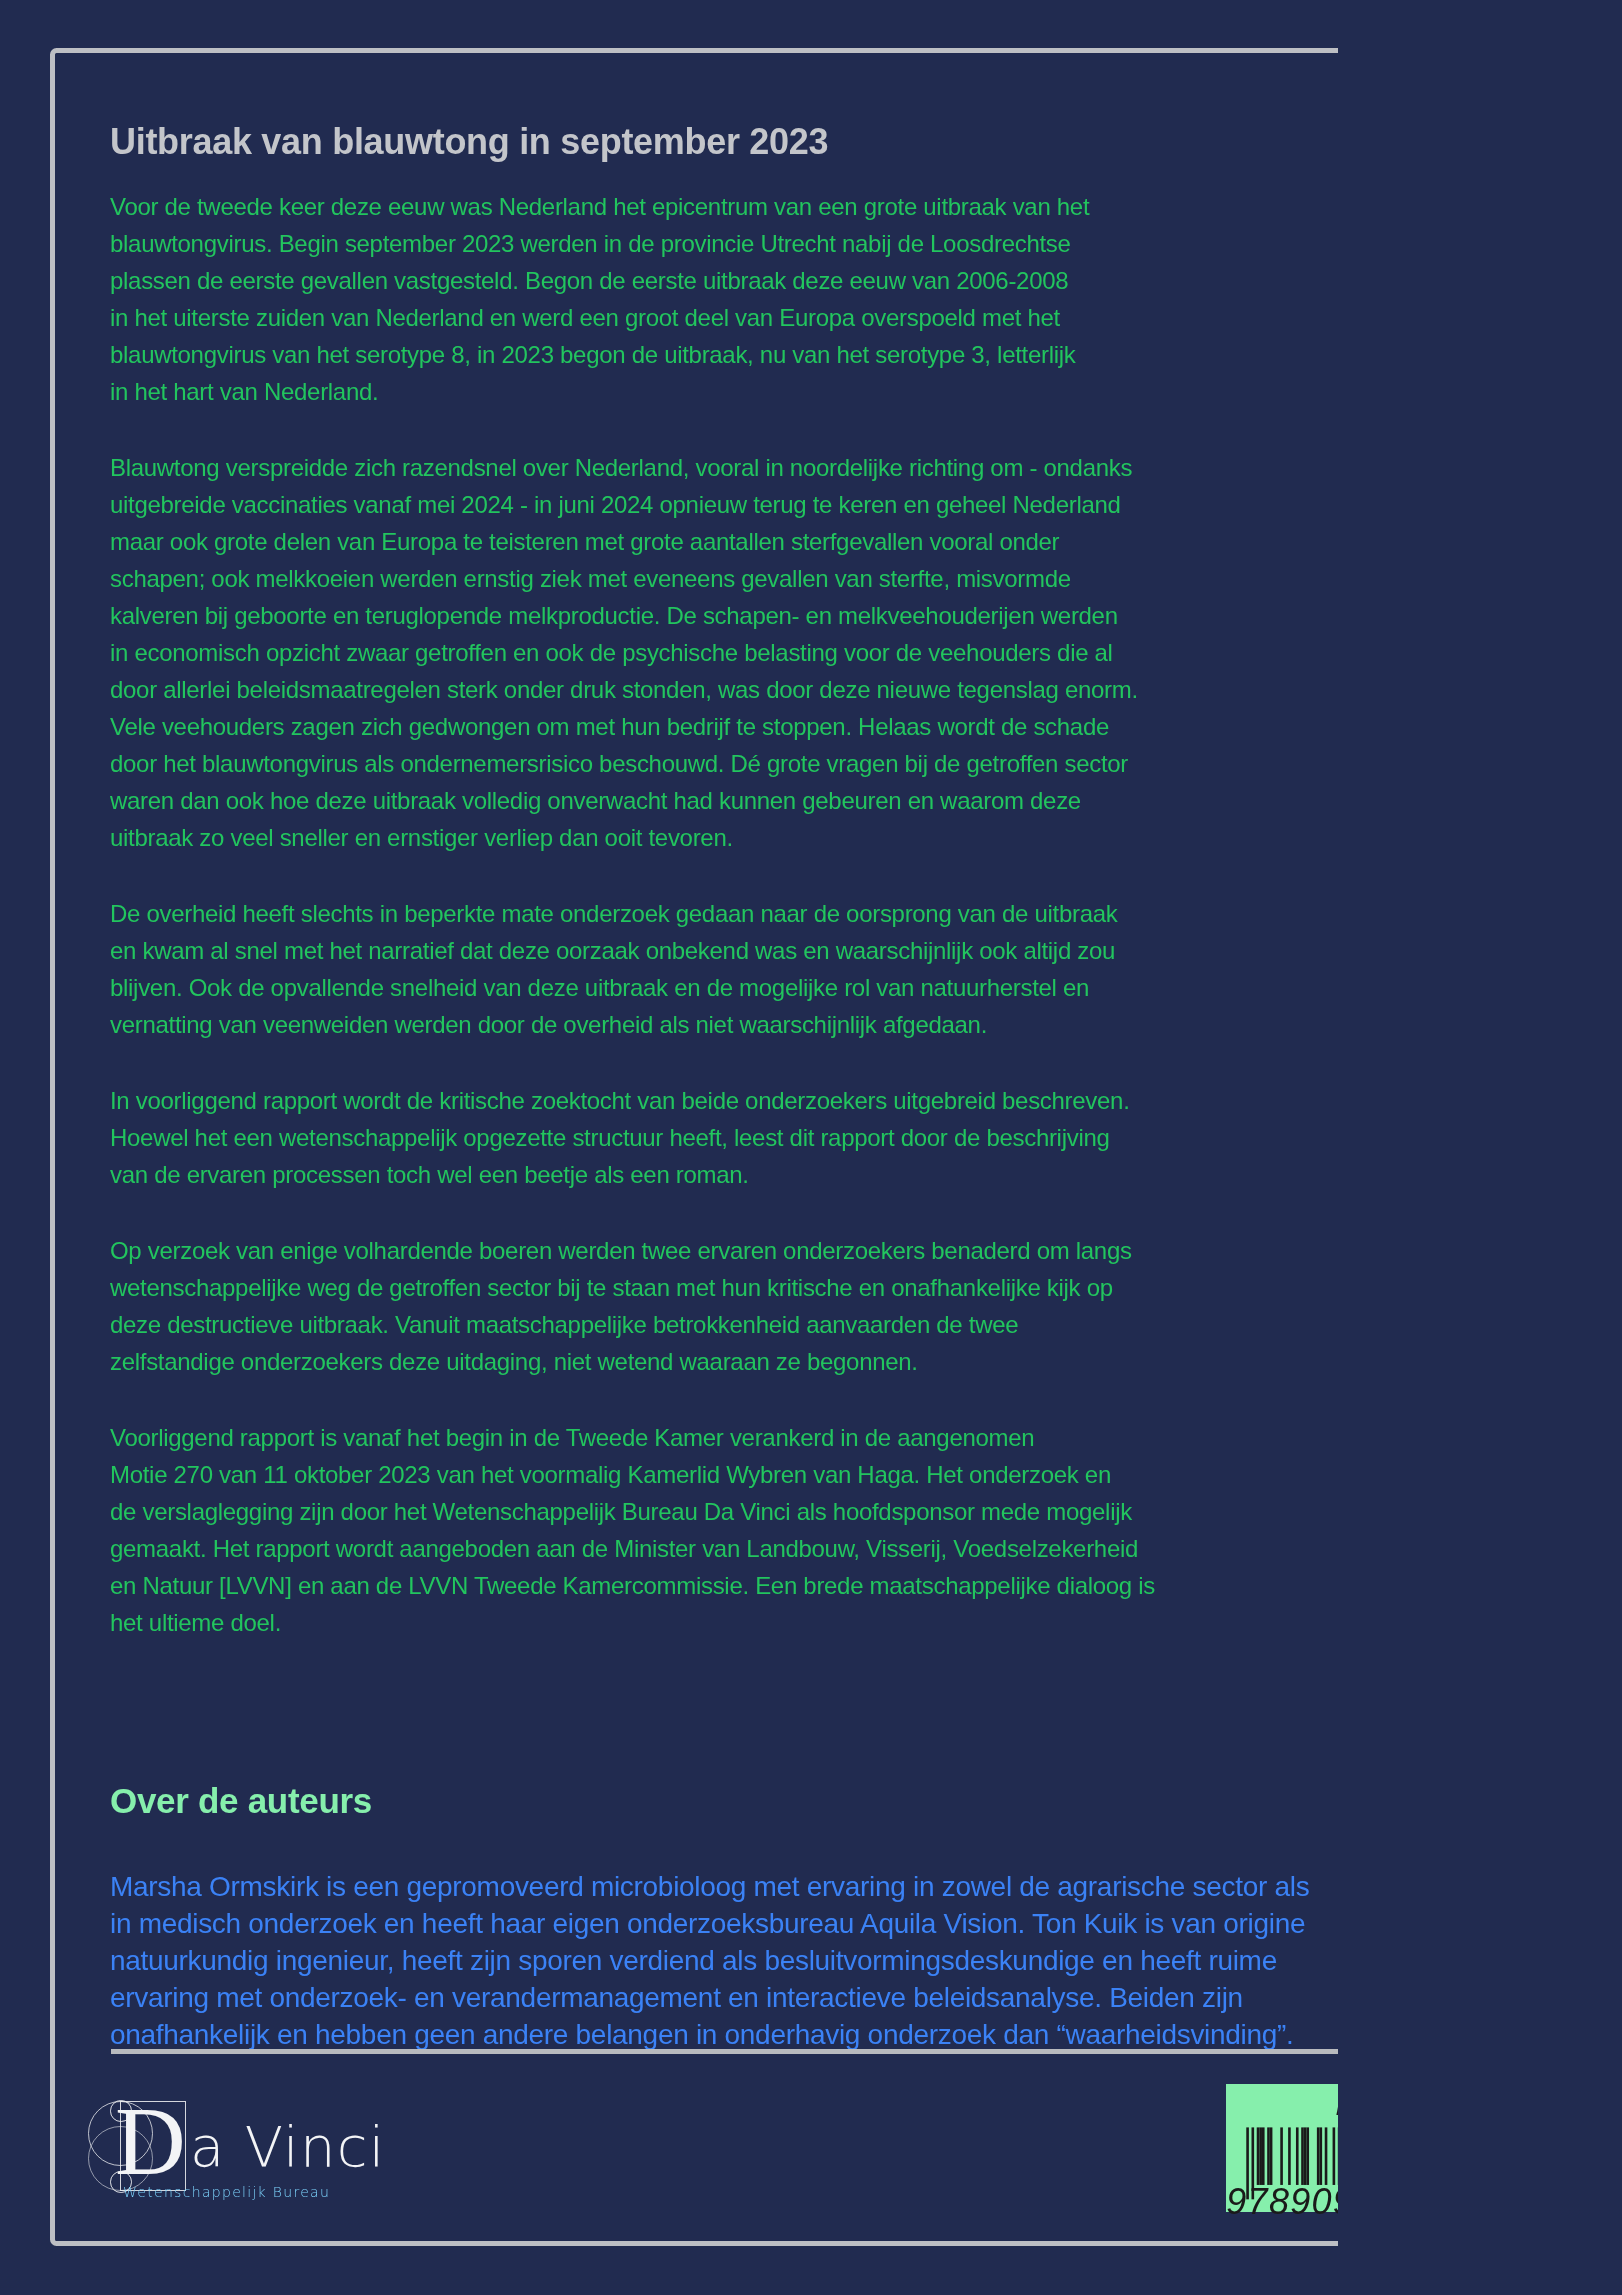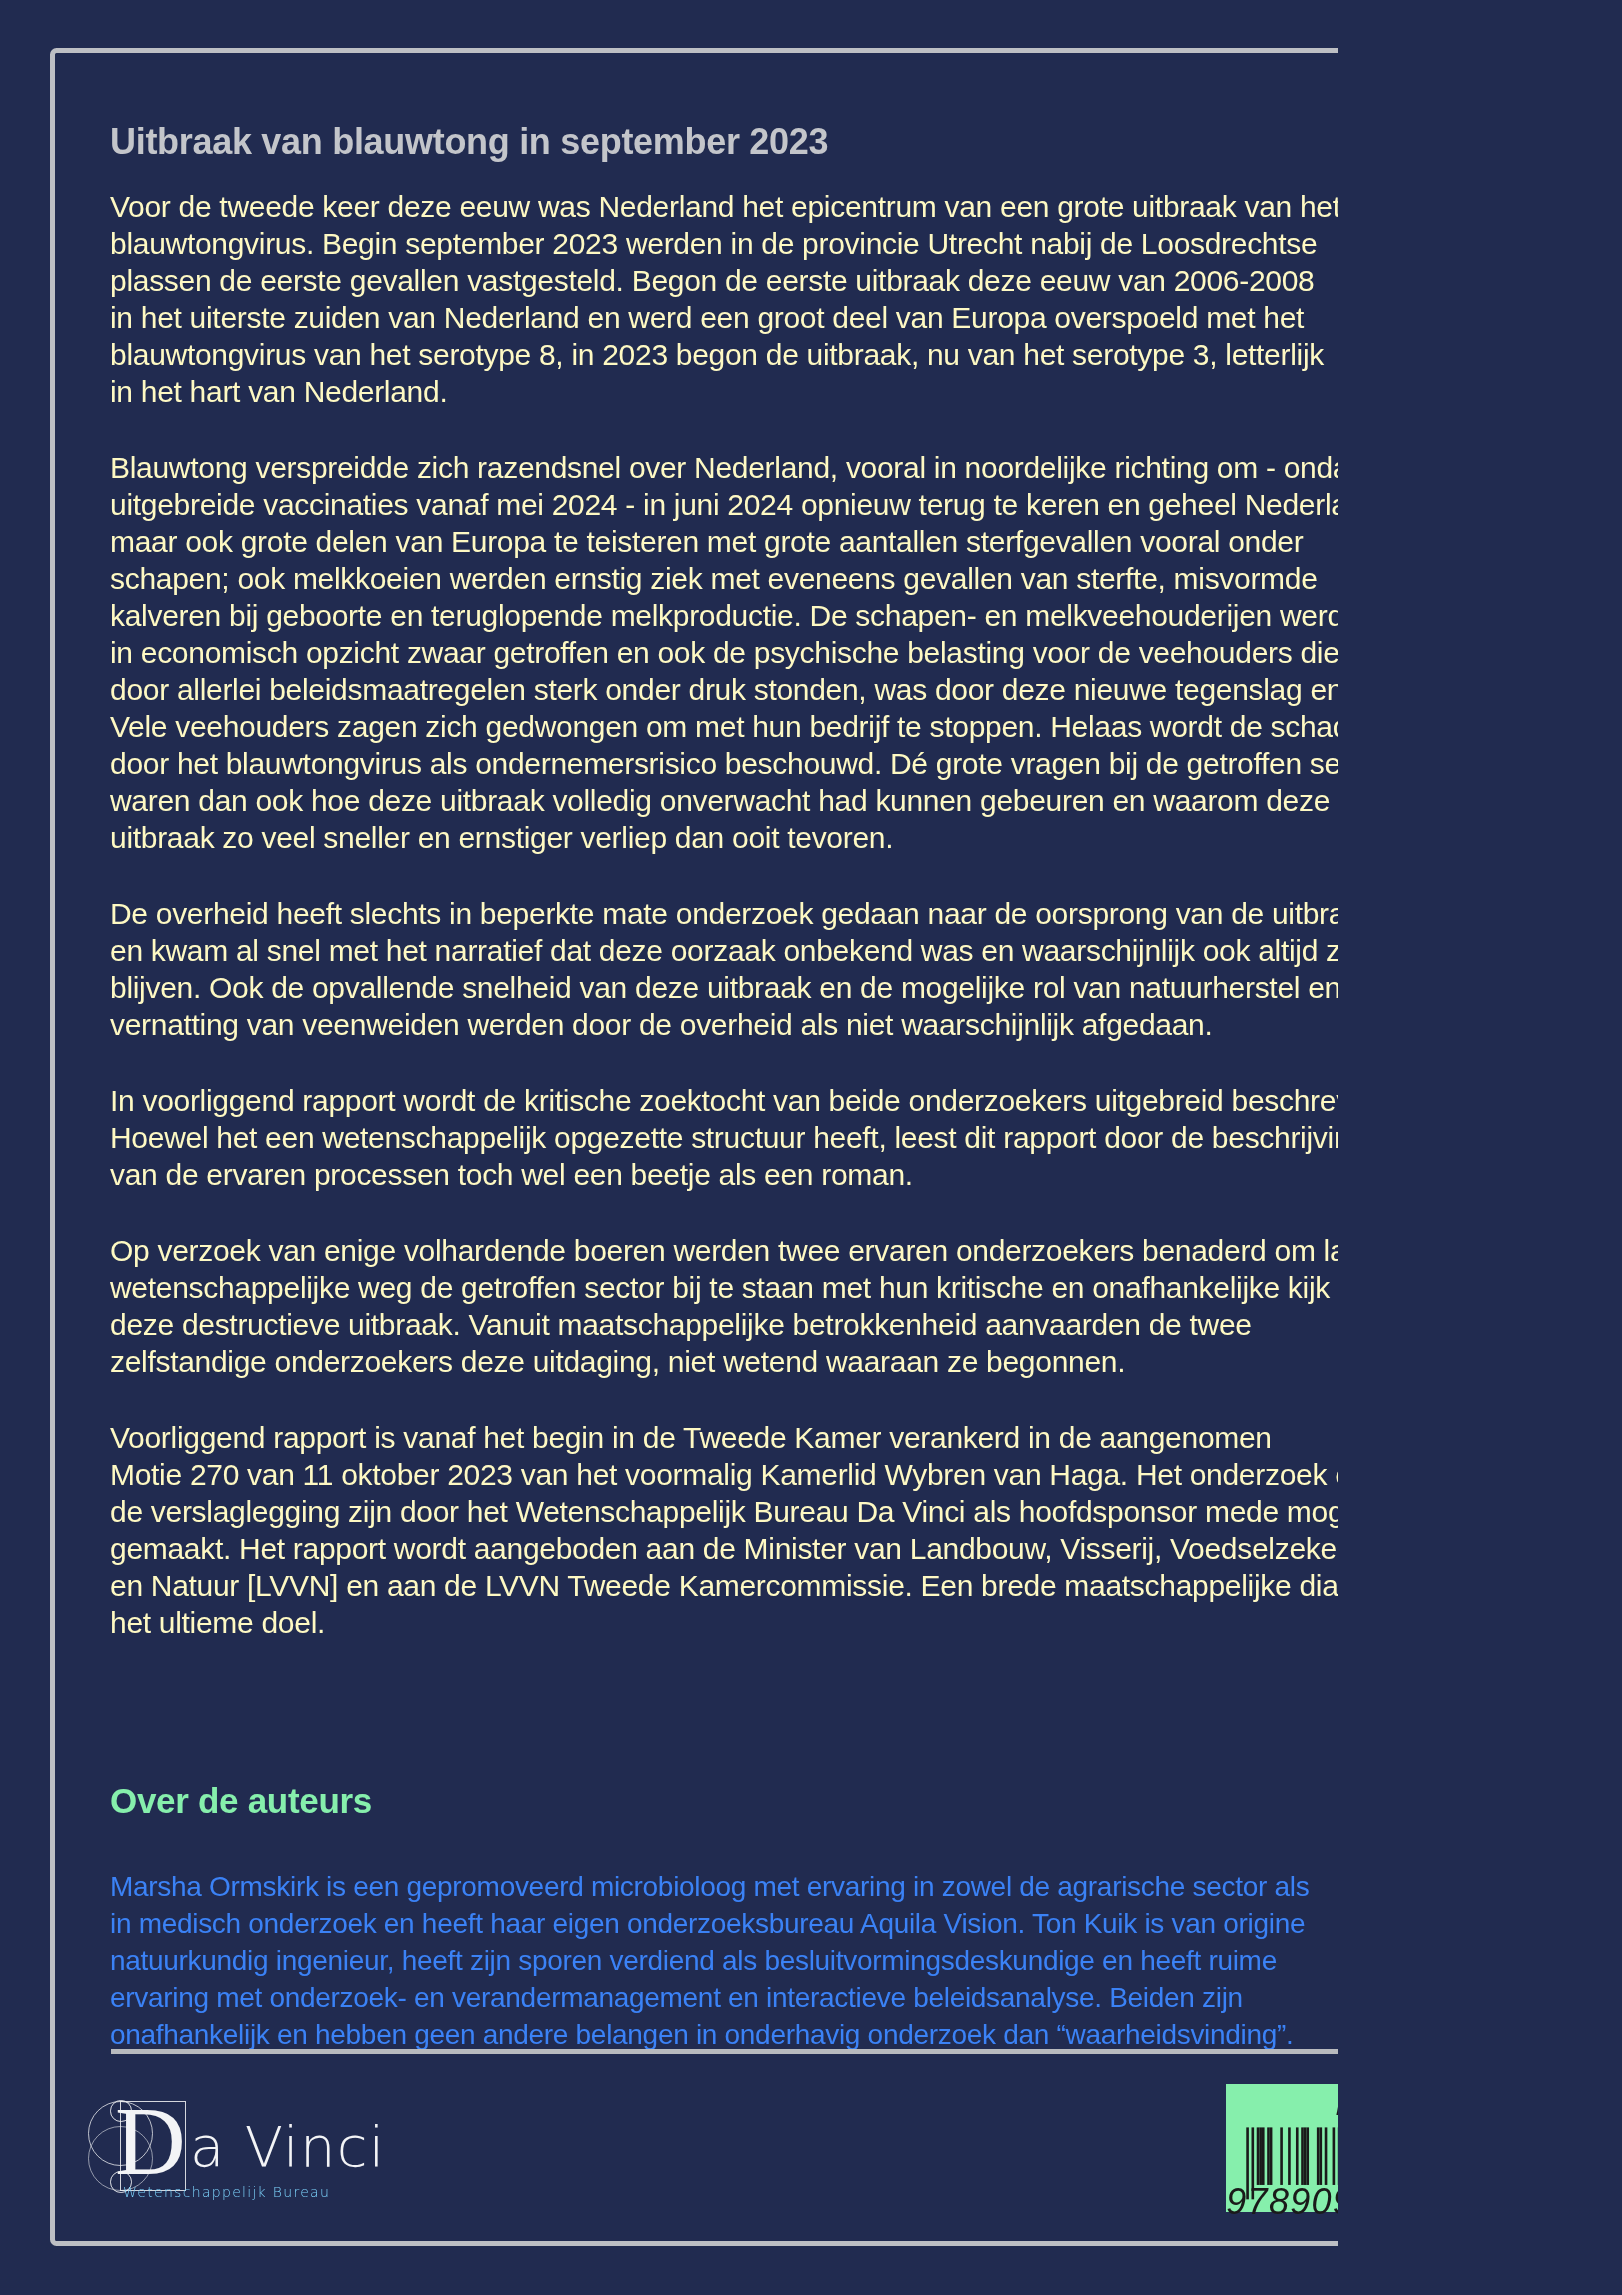--- a/index.html
+++ b/index.html
@@ -3,22 +3,22 @@
 <meta charset="utf-8">
 <style>
   html,body{margin:0;padding:0;background:#212b50;}
   .page{position:relative;width:1338px;height:2295px;background:#212b50;overflow:hidden;
         font-family:"Liberation Sans",sans-serif;color:#c4c5ca;}
   .frame{position:absolute;left:50px;top:48px;width:1511px;height:2188px;
          border:5.2px solid #bdbfc4;border-radius:6.5px;}
   .title{position:absolute;left:110px;top:98px;font-size:36px;font-weight:bold;
          letter-spacing:-0.3px;color:#c3c5ca;line-height:39px;}
   .flow{position:absolute;left:110px;top:188px;width:1413px;}
-  .par{white-space:pre-line;font-size:30px;line-height:37px;letter-spacing:-0.3px;
-       margin:0 0 39px 0;color:#fef9c3;}
+  .par{white-space:pre-line;font-size:24px;line-height:37px;letter-spacing:-0.3px;
+       margin:0 0 39px 0;color:#22c55e;}
   .authors-heading{position:absolute;left:110px;top:1752px;font-size:35px;font-weight:bold;
          letter-spacing:-0.3px;color:#86efac;}
   .authors-par{position:absolute;left:110px;top:1840px;width:1413px;white-space:pre-line;
        font-size:28px;line-height:37px;letter-spacing:-0.3px;color:#3b82f6;}
   .rule{position:absolute;left:111px;top:2049px;width:1404px;height:5.2px;background:#b8babe;}
   
   .logo{position:absolute;left:85px;top:2087px;width:366px;height:124px;color:#f3f4f6;}
   .logo .big-circle{position:absolute;left:3.3px;top:14.4px;width:63px;height:63px;border-radius:50%;
         border:1.3px solid rgba(243,244,246,.75);}
   .logo .big-circle2{position:absolute;left:3.3px;top:39px;width:63px;height:63px;border-radius:50%;

